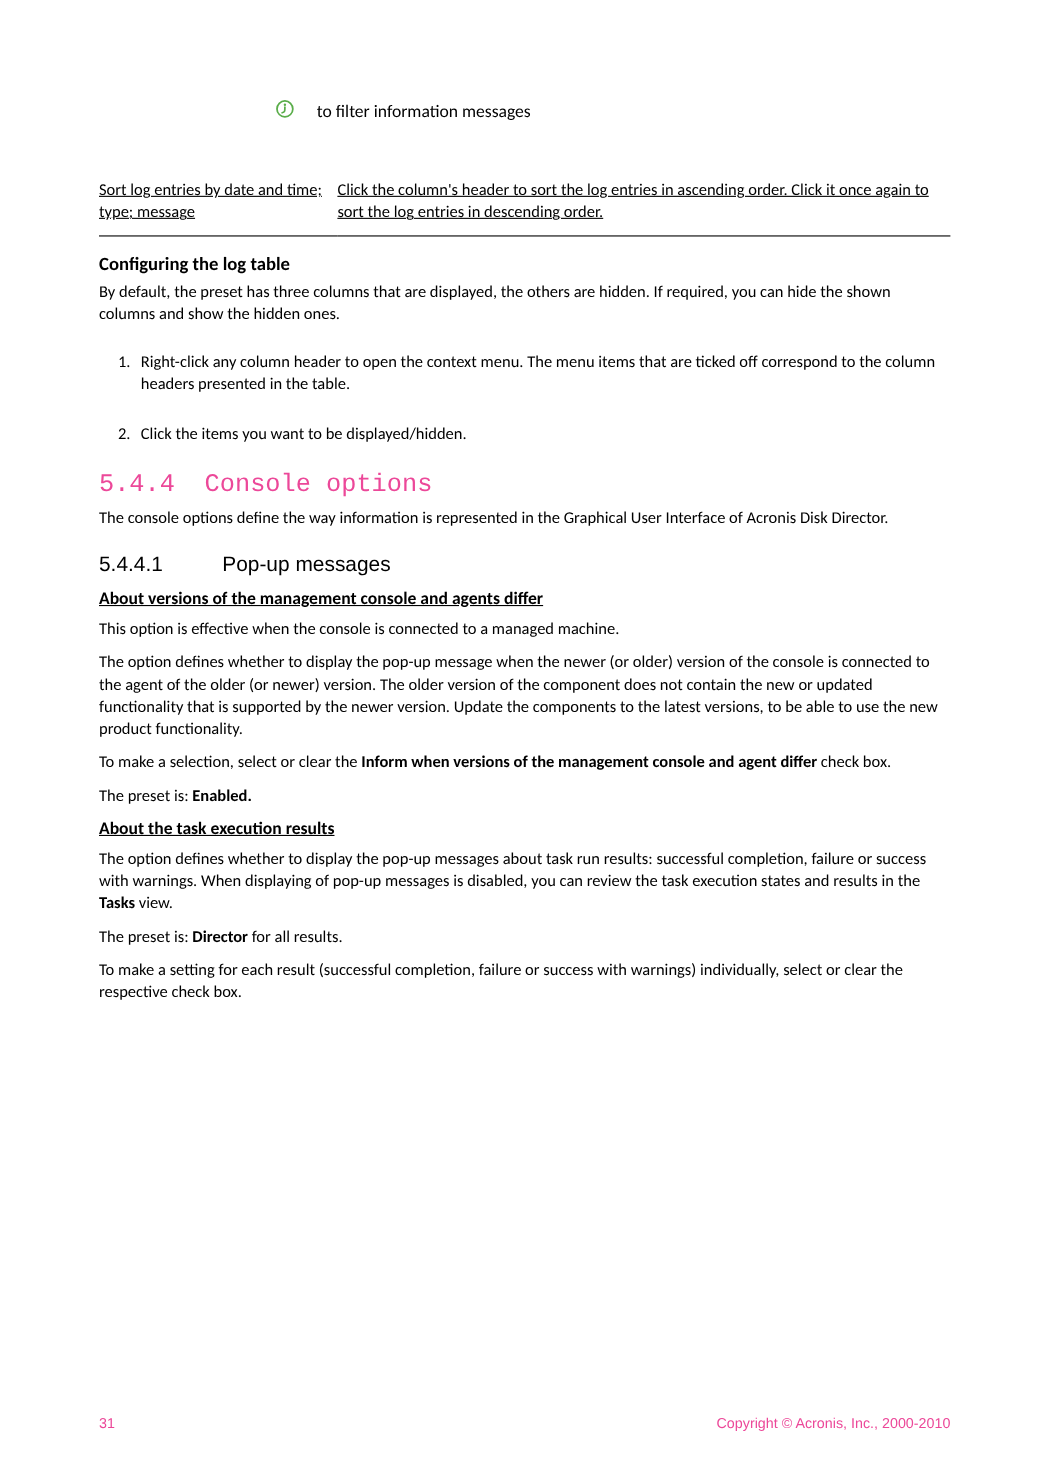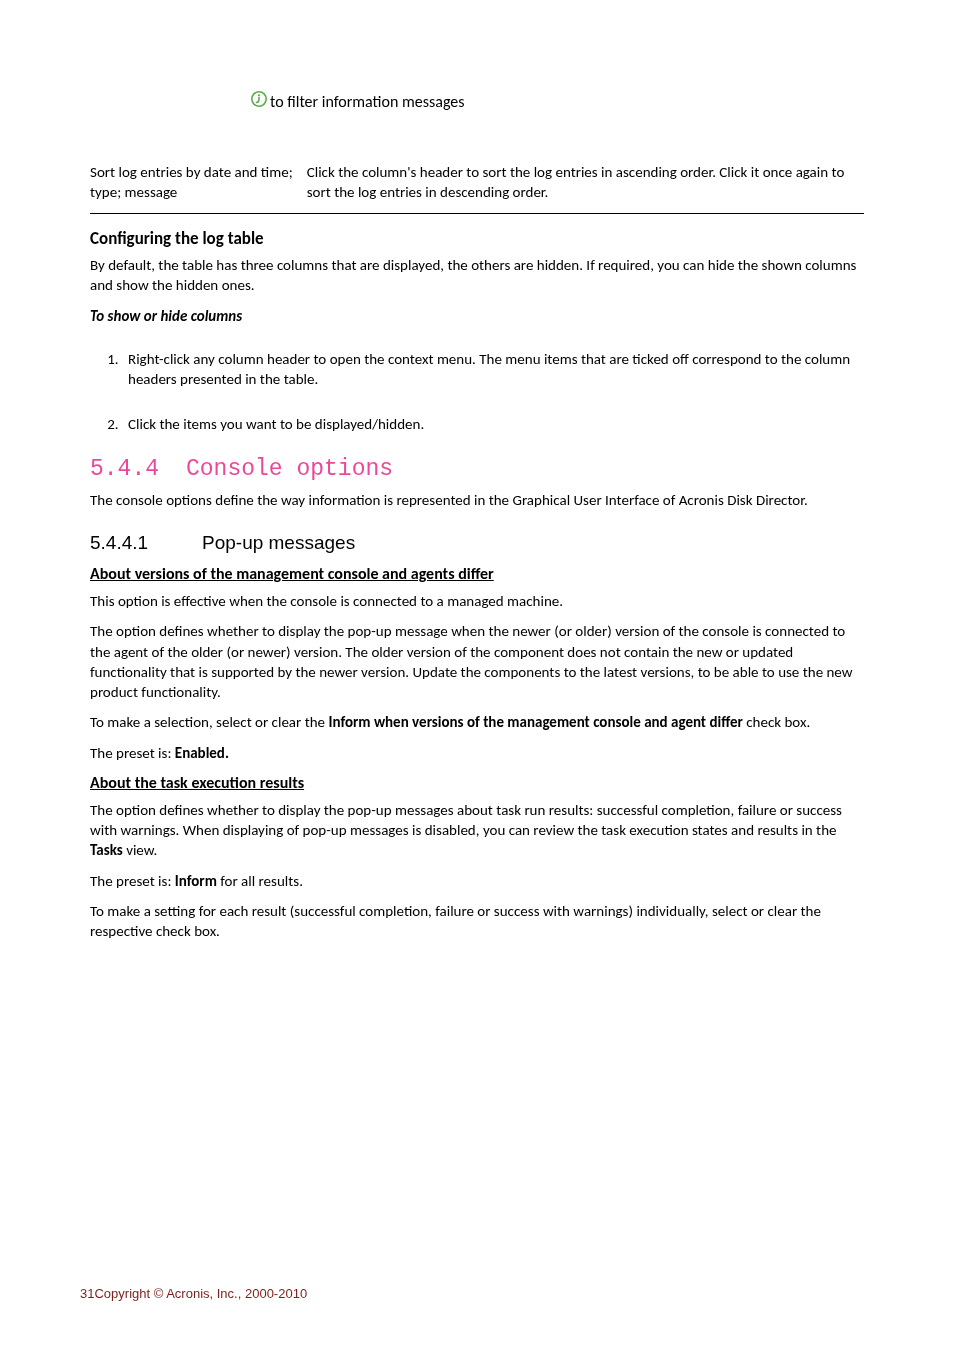--- a/index.html
+++ b/index.html
@@ -14,35 +14,36 @@
     padding: 90px 90px 60px 90px;
     box-sizing: border-box;
     min-height: 1349px;
     position: relative;
   }
   table.sort-table {
     width: 100%;
     border-collapse: collapse;
     font-size: 15px;
     line-height: 1.35;
+    text-decoration: underline;
   }
   table.sort-table td {
     vertical-align: top;
     padding: 0 8px 10px 0;
   }
   table.sort-table td.col1 {
     width: 28%;
   }
   table.sort-table tr.rule td {
     border-bottom: 1px solid #000;
   }
   .info-line {
     display: flex;
     align-items: center;
-    gap: 2px;
+    gap: 20px;
     margin-bottom: 50px;
     padding-left: 160px;
   }
   h3.config {
     font-size: 17px;
     font-weight: bold;
     margin: 14px 0 6px 0;
   }
   p.body {
     font-size: 15px;
@@ -90,25 +91,26 @@
   }
   h4.about {
     font-size: 16px;
     font-weight: bold;
     margin: 10px 0 8px 0;
     text-decoration: underline;
   }
   .footer {
     position: absolute;
     bottom: 48px;
-    left: 80px;
+    left: 90px;
     right: 90px;
     display: flex;
+    justify-content: space-between;
     font-size: 13px;
-    color: #7f1d1d;
+    color: #ec4899;
     font-family: Verdana, Geneva, sans-serif;
   }
   b { font-weight: bold; }
 </style>
 </head>
 <body>
 
 <div class="page">
 
   <div class="info-line">
@@ -125,23 +127,22 @@
   <table class="sort-table">
     <tbody>
         <tr class="rule">
       <td class="col1">Sort log entries by date and time; type; message</td>
       <td>Click the column's header to sort the log entries in ascending order. Click it once again to sort the log entries in descending order.</td>
     </tr>
   </tbody>
     </table>
 
   <h3 class="config">Configuring the log table</h3>
-  <p class="body">By default, the table has three columns that are displayed, the others are hidden. If required, you can hide the shown columns and show the hidden ones.</p>
+  <p class="body">By default, the preset has three columns that are displayed, the others are hidden. If required, you can hide the shown columns and show the hidden ones.</p>
 
-  <h4 class="italicbold">To show or hide columns</h4>
   <ol class="numlist">
     <li>Right-click any column header to open the context menu. The menu items that are ticked off correspond to the column headers presented in the table.</li>
     <li>Click the items you want to be displayed/hidden.</li>
   </ol>
 
   <h2 class="section">
     <span class="num">5.4.4</span><span>Console options</span>
   </h2>
   <p class="body">The console options define the way information is represented in the Graphical User Interface of Acronis Disk Director.</p>
 
@@ -157,21 +158,21 @@
   </p>
   <p class="body">
     <span>The preset is: </span><b>Enabled.</b>
   </p>
 
   <h4 class="about">About the task execution results</h4>
   <p class="body">
     <span>The option defines whether to display the pop-up messages about task run results: successful completion, failure or success with warnings. When displaying of pop-up messages is disabled, you can review the task execution states and results in the </span><b>Tasks</b><span> view.</span>
   </p>
   <p class="body">
-    <span>The preset is: </span><b>Inform</b><span> for all results.</span>
+    <span>The preset is: </span><b>Director</b><span> for all results.</span>
   </p>
   <p class="body">To make a setting for each result (successful completion, failure or success with warnings) individually, select or clear the respective check box.</p>
 
   <div class="footer">
     <span>31</span>
     <span>Copyright © Acronis, Inc., 2000-2010</span>
   </div>
 </div>
 
 </body></html>

